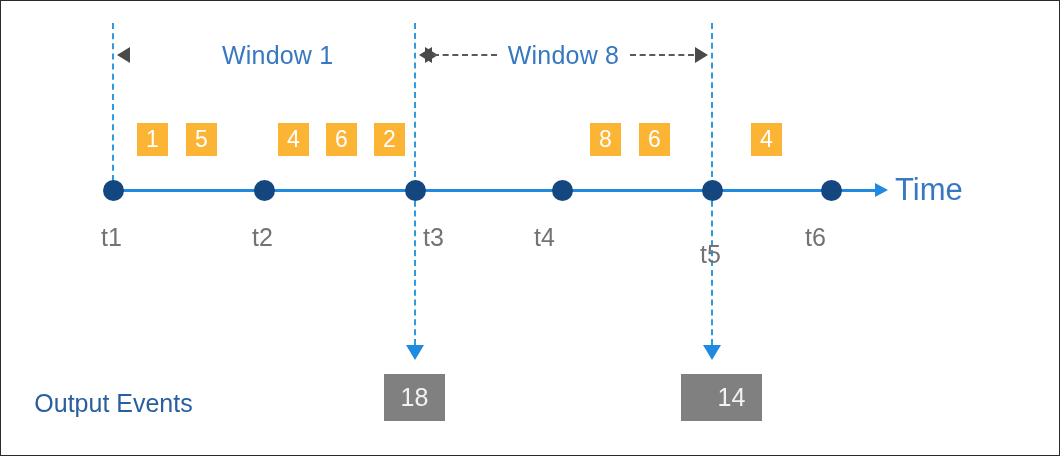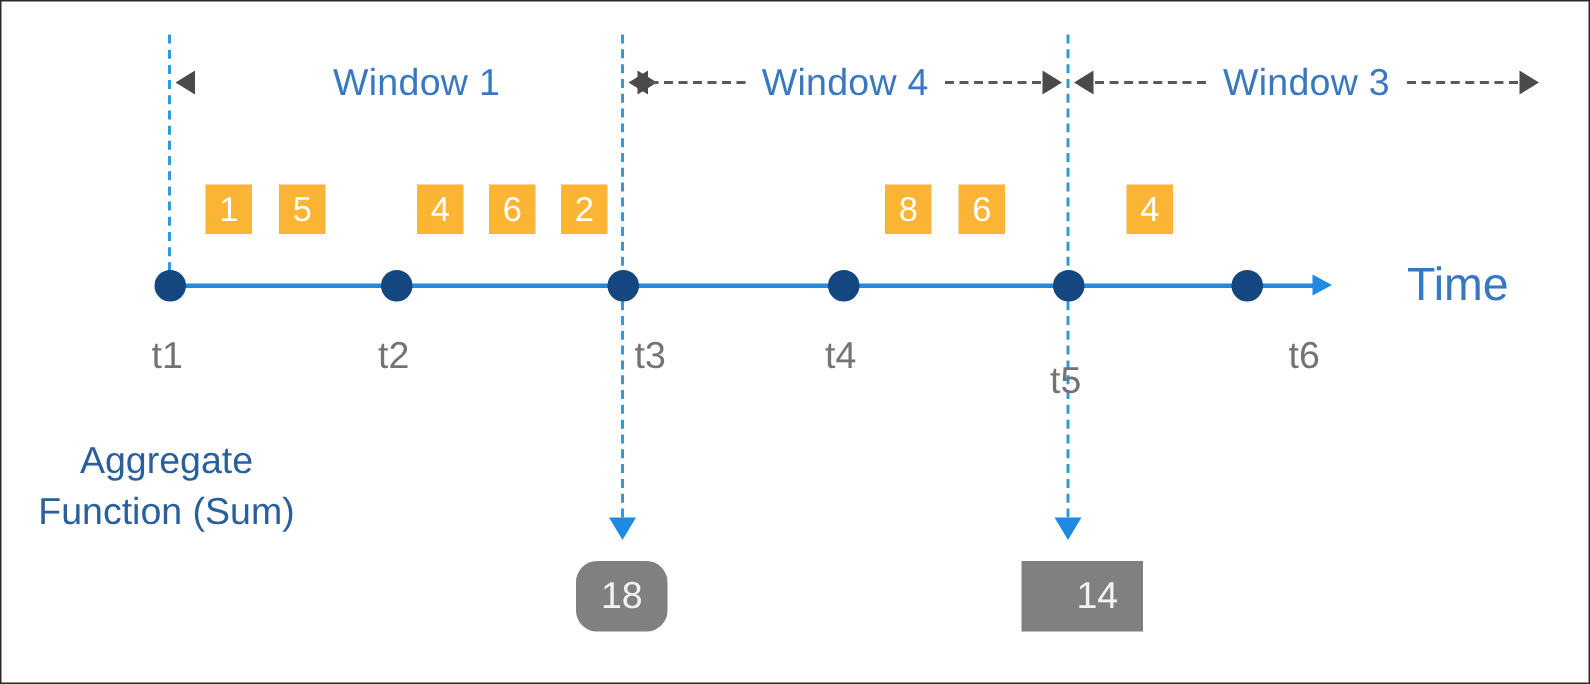--- a/index.html
+++ b/index.html
@@ -159,63 +159,55 @@
     <span class="arrow-left"></span>
     <span class="win-dash"></span>
     <span class="win-label">Window 1</span>
     <span class="win-dash"></span>
     <span class="arrow-right"></span>
   </div>
 
   <div class="window-band" style="left:418px; top:43px; width:289px;">
     <span class="arrow-left"></span>
     <span class="win-dash"></span>
-    <span class="win-label">Window 4</span>
+    <span class="win-label">Window 8</span>
     <span class="win-dash"></span>
     <span class="arrow-right"></span>
   </div>
 
-  <div class="window-band" style="left:715px; top:43px; width:310px;">
-    <span class="arrow-left"></span>
-    <span class="win-dash"></span>
-    <span class="win-label">Window 3</span>
-    <span class="win-dash"></span>
-    <span class="arrow-right"></span>
-  </div>
 
   <div class="event-box" style="left:136px; top:122px;">1</div>
   <div class="event-box" style="left:185px; top:122px;">5</div>
   <div class="event-box" style="left:277px; top:122px;">4</div>
   <div class="event-box" style="left:325px; top:122px;">6</div>
   <div class="event-box" style="left:373px; top:122px;">2</div>
   <div class="event-box" style="left:589px; top:122px;">8</div>
   <div class="event-box" style="left:638px; top:122px;">6</div>
   <div class="event-box" style="left:750px; top:122px;">4</div>
 
   <div class="axis-line" style="left:104px; top:188px; width:775px;"></div>
   <div class="axis-arrow" style="left:874px; top:182px;"></div>
 
   <div class="dot" style="left:102px; top:179px;"></div>
   <div class="dot" style="left:253px; top:179px;"></div>
   <div class="dot" style="left:404px; top:179px;"></div>
   <div class="dot" style="left:551px; top:179px;"></div>
   <div class="dot" style="left:701px; top:179px;"></div>
   <div class="dot" style="left:820px; top:179px;"></div>
 
-  <div class="time-label" style="left:894px; top:173px;margin-left:43px;">Time</div>
+  <div class="time-label" style="left:894px; top:173px;">Time</div>
 
   <div class="tick-label" style="left:100px; top:224px;">t1</div>
   <div class="tick-label" style="left:251px; top:224px;">t2</div>
   <div class="tick-label" style="left:422px; top:224px;">t3</div>
-  <div class="tick-label" style="left:549px; top:224px;">t4</div>
+  <div class="tick-label" style="left:533px; top:224px;">t4</div>
   <div class="tick-label" style="left:699px; top:241px;">t5</div>
-  <div class="tick-label" style="left:858px; top:224px;">t6</div>
+  <div class="tick-label" style="left:804px; top:224px;">t6</div>
 
   <div class="drop-arrow" style="left:405px; top:344px;"></div>
   <div class="drop-arrow" style="left:702px; top:344px;"></div>
 
-  <div class="side-label" style="left:20px; top:290px; width:180px;">Aggregate
-Function (Sum)</div>
-
-  <div class="output-box" style="left:383px; top:373px;border-radius:14px;">18</div>
+  <div class="side-label" style="left:20px; top:386px; width:185px;">Output Events</div>
+
+  <div class="output-box" style="left:383px; top:373px;">18</div>
   <div class="output-box" style="left:680px; top:373px;padding-left:20px;">14</div>
 
 </div>
 
 </body></html>

